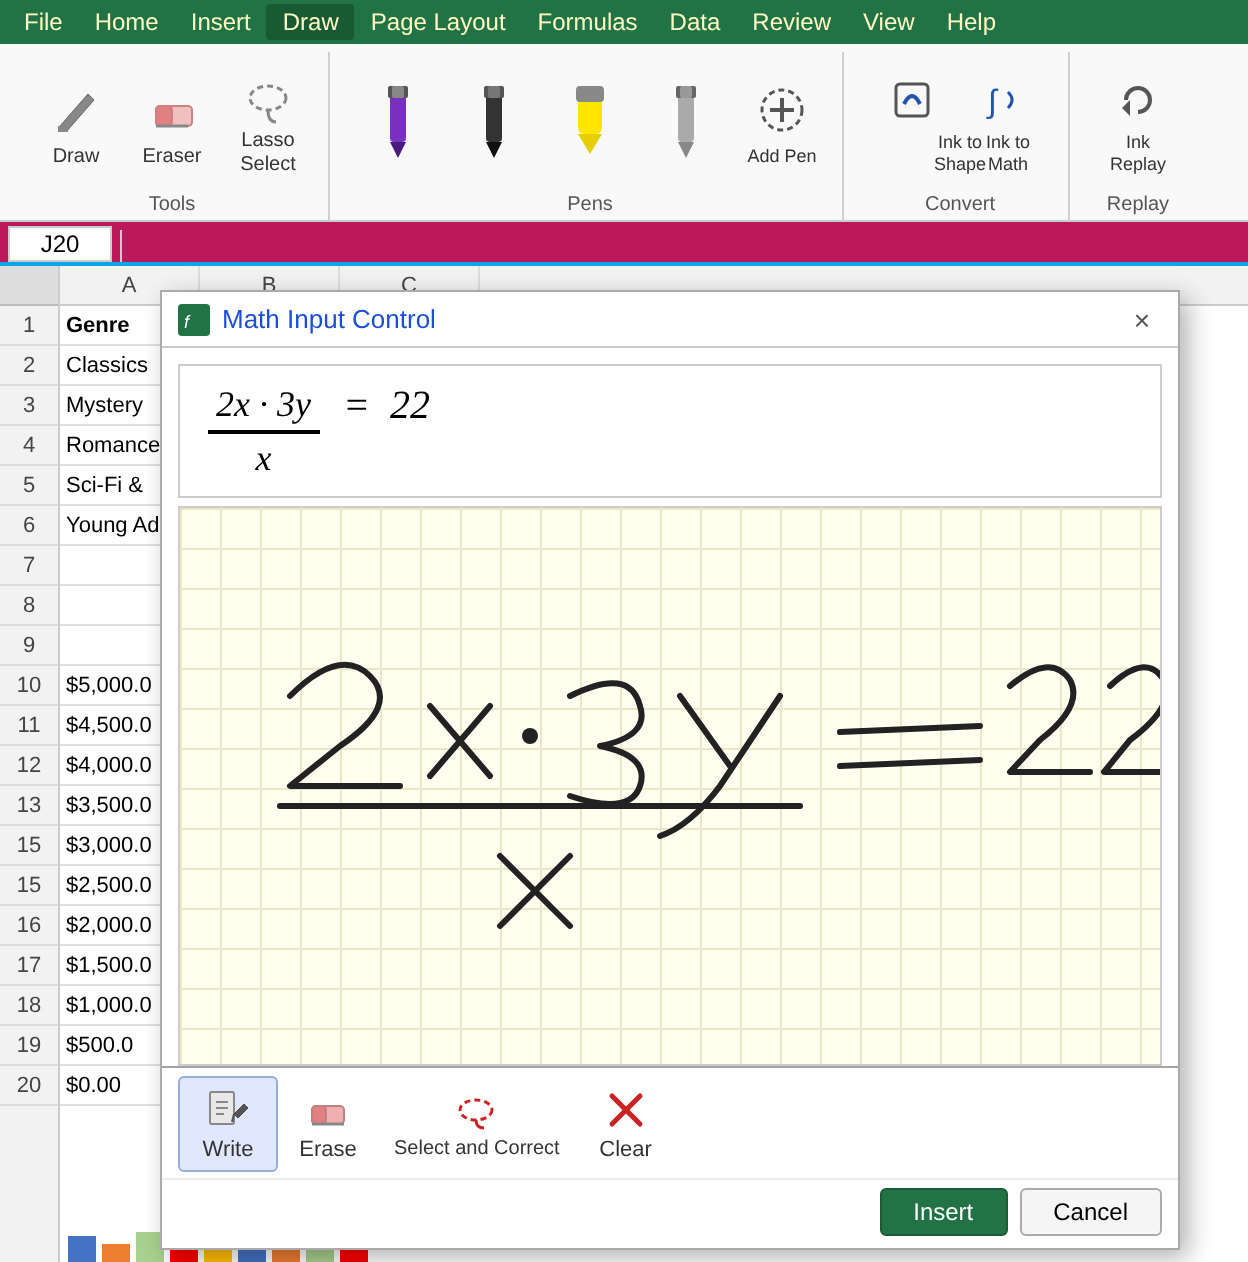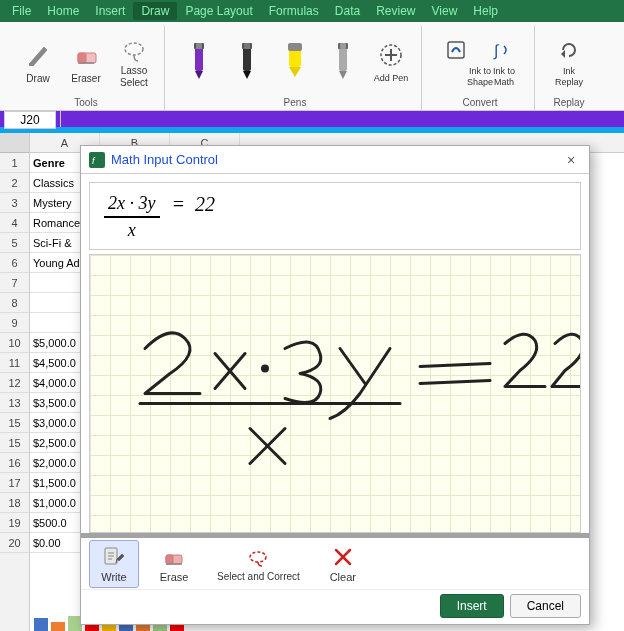--- a/index.html
+++ b/index.html
@@ -15,21 +15,21 @@
 
     
     .menu-bar {
       display: flex;
       align-items: center;
       background: #217346;
       height: 22px;
       padding: 0 4px;
     }
     .menu-item {
-      color: #86efac;
+      color: #fef9c3;
       padding: 2px 8px;
       font-size: 12px;
       cursor: pointer;
       border-radius: 2px;
     }
     .menu-item.active { background: #185a34; }
 
     
     .ribbon {
       background: #f0f0f0;
@@ -85,25 +85,25 @@
       height: 32px;
       display: flex;
       align-items: center;
       justify-content: center;
       margin-bottom: 2px;
     }
 
     
     .formula-bar {
       display: flex;
-      align-items: flex-start;
+      align-items: flex-end;
       height: 22px;
-      border-bottom: 6px solid #0ea5e9;
+      border-bottom: 2px solid #0ea5e9;
       padding: 0 4px;
-      background: #6d28d9;
+      background: #be185d;
     }
     .cell-ref {
       width: 52px;
       font-size: 12px;
       border: 1px solid #ccc;
       padding: 1px 3px;
       text-align: center;
       margin-right: 4px;
     }
     .formula-divider {
@@ -241,22 +241,22 @@
         linear-gradient(to right, #e8e8c8 1px, transparent 1px),
         linear-gradient(to bottom, #e8e8c8 1px, transparent 1px);
       background-size: 20px 20px;
     }
 
     
     .dialog-toolbar {
       display: flex;
       align-items: center;
       padding: 4px 8px;
-      border-top: 5px solid #a3a3a3;
-      gap: 10px;
+      border-top: 1px solid #a3a3a3;
+      gap: 0;
       height: 56px;
     }
     .tool-btn {
       display: flex;
       flex-direction: column;
       align-items: center;
       justify-content: center;
       padding: 4px 8px;
       cursor: pointer;
       border-radius: 3px;

